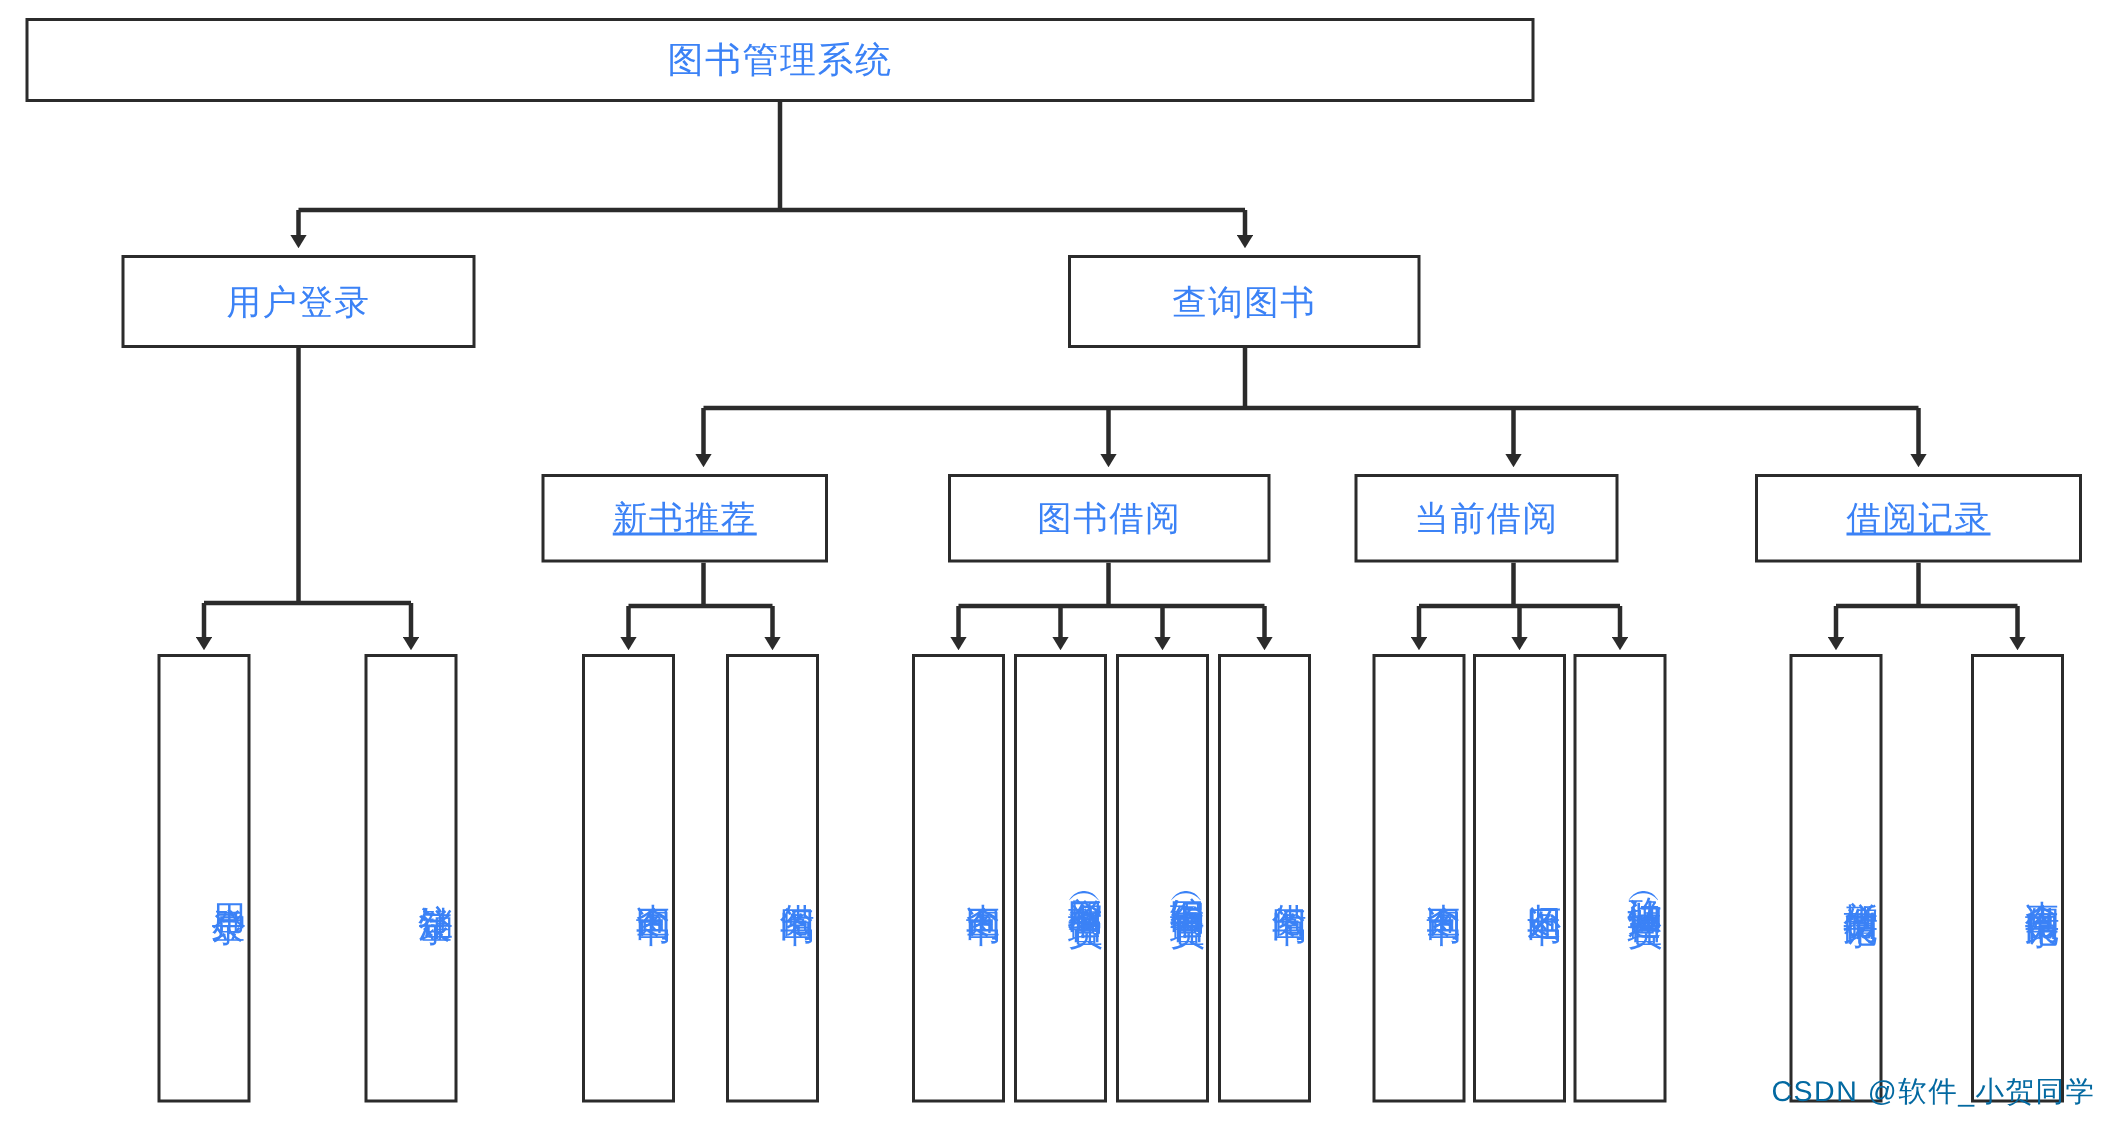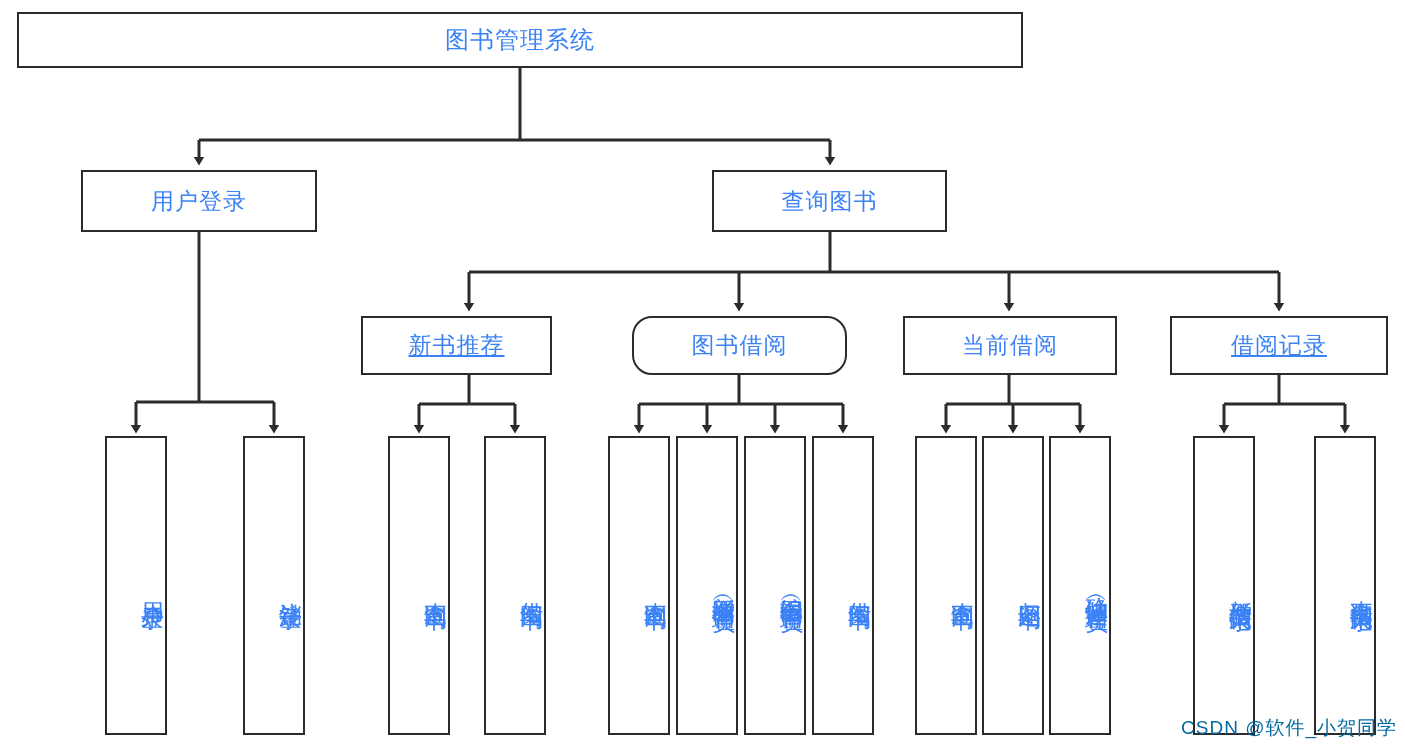--- a/index.html
+++ b/index.html
@@ -116,22 +116,22 @@
   </svg>
 
   <div class="node-box node-h root" id="root-node" style="left: 17px; top: 12px; width: 1006px; height: 56px;">图书管理系统</div>
 
   <div id="level2-layer">
       <div class="node-box node-h" style="left: 81px; top: 170px; width: 236px; height: 62px;">用户登录</div>
       <div class="node-box node-h" style="left: 712px; top: 170px; width: 235px; height: 62px;">查询图书</div>
     </div>
   <div id="level3-layer">
       <div class="node-box node-h" style="left: 361px; top: 316px; width: 191px; height: 59px; text-decoration: underline;">新书推荐</div>
-      <div class="node-box node-h" style="left: 632px; top: 316px; width: 215px; height: 59px; border-radius: 20px;">图书借阅</div>
-      <div class="node-box node-h" style="left: 903px; top: 316px; width: 214px; height: 59px;">当前借阅</div>
+      <div class="node-box node-h" style="left: 632px; top: 316px; width: 215px; height: 59px;">图书借阅</div>
+      <div class="node-box node-h" style="left: 903px; top: 316px; width: 176px; height: 59px;">当前借阅</div>
       <div class="node-box node-h" style="left: 1170px; top: 316px; width: 218px; height: 59px; text-decoration: underline;">借阅记录</div>
     </div>
   <div id="leaf-layer">
       <div class="node-box node-v" style="left: 105px; top: 436px; width: 62px; height: 299px;">用户登录</div>
       <div class="node-box node-v" style="left: 243px; top: 436px; width: 62px; height: 299px;">注销登录</div>
       <div class="node-box node-v" style="left: 388px; top: 436px; width: 62px; height: 299px;">查询图书</div>
       <div class="node-box node-v" style="left: 484px; top: 436px; width: 62px; height: 299px;">借阅图书</div>
       <div class="node-box node-v" style="left: 608px; top: 436px; width: 62px; height: 299px;">查询图书</div>
       <div class="node-box node-v" style="left: 676px; top: 436px; width: 62px; height: 299px;">新增图书（管理员）</div>
       <div class="node-box node-v" style="left: 744px; top: 436px; width: 62px; height: 299px;">编辑图书（管理员）</div>

